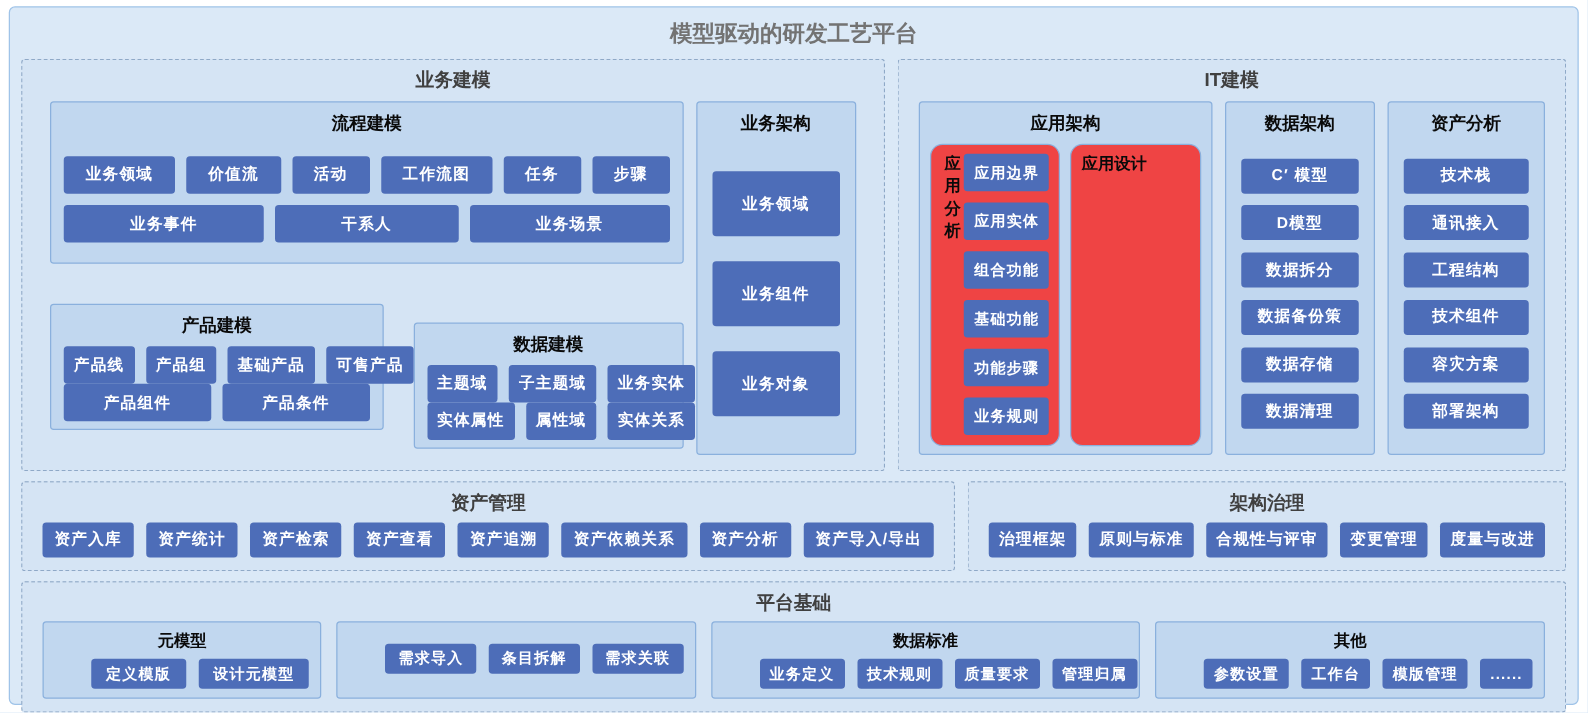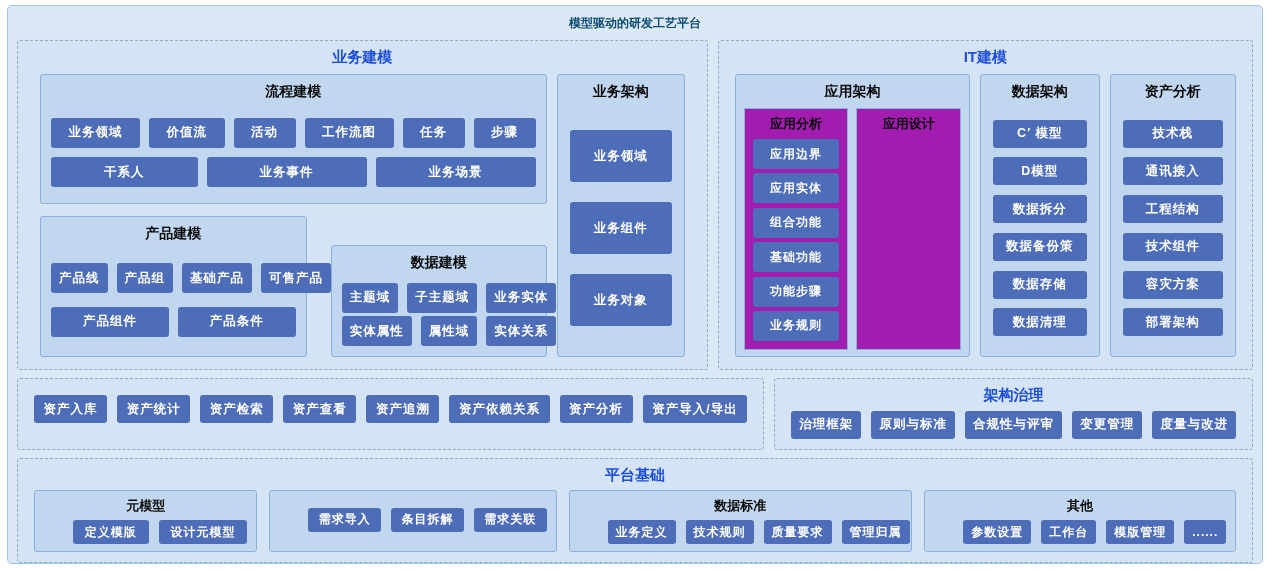--- a/index.html
+++ b/index.html
@@ -15,41 +15,41 @@
     width: 1256px;
     height: 559px;
     background: #dbe9f7;
     border: 1px solid #9fc3e8;
     border-radius: 5px;
     padding: 5px 9px 9px;
     display: flex;
     flex-direction: column;
   }
   .main-title {
-    font-size: 12px;
+    font-size: 18px;
     font-weight: 700;
     text-align: center;
-    color: #0c4a6e;
+    color: #737373;
     padding: 4px 0 8px;
     flex: 0 0 auto;
   }
   
   .sec {
     background: #d5e4f4;
     border: 1px dashed #8fa9c7;
     border-radius: 3px;
     display: flex;
     flex-direction: column;
     min-width: 0;
   }
   .sec-title {
     font-size: 15px;
     font-weight: 700;
     text-align: center;
-    color: #1d4ed8;
+    color: #404040;
     padding: 7px 0 5px;
     flex: 0 0 auto;
   }
   
   .grp {
     background: #c1d7ef;
     border: 1px solid #8ab0dd;
     border-radius: 3px;
     padding: 6px 10px;
     display: flex;
@@ -84,40 +84,40 @@
 
   
   .row-top { display: flex; gap: 10px; height: 330px; flex: 0 0 auto; }
   .sec-biz { flex: 692 0 0; }
   .sec-it  { flex: 536 0 0; }
 
   .biz-content { flex: 1; display: flex; gap: 10px; padding: 2px 22px 12px; min-height: 0; }
   .biz-left { flex: 1; display: flex; flex-direction: column; gap: 12px; min-width: 0; }
   .grp-process { flex: 0 0 130px; }
   .grp-body { flex: 1; display: flex; flex-direction: column; justify-content: space-evenly; }
-  .biz-bottom { flex: 1; display: flex; gap: 24px; min-height: 0; }
+  .biz-bottom { flex: 1; display: flex; gap: 24px; min-height: 0; align-items: center; }
   .grp-product { flex: 29 0 0; }
   .grp-data { flex: 23 0 0; margin-top: 29px; }
   .grp-bizarch { flex: 0 0 128px; }
   .grp-body-vert { flex: 1; display: flex; flex-direction: column; justify-content: space-evenly; padding: 2px 2px 4px; }
   .btn-tall { flex: 0 0 auto; height: 52px; min-height: 52px; }
 
   .it-content { flex: 1; display: flex; gap: 10px; padding: 2px 16px 12px; min-height: 0; }
   .grp-app { flex: 250 0 0; padding: 6px 8px; }
   .grp-dataarch { flex: 112 0 0; }
   .grp-techarch { flex: 120 0 0; }
   .app-cols { flex: 1; display: flex; gap: 8px; min-height: 0; }
   .sub {
     flex: 1;
-    background: #a21caf;
+    background: #ef4444;
     border: 1px solid #8ab0dd;
-    border-radius: 0;
+    border-radius: 10px;
     padding: 5px 8px 8px;
     display: flex;
-    flex-direction: column;
+    flex-direction: row;
     min-width: 0;
   }
   .sub-title { font-size: 13px; font-weight: 700; text-align: center; padding: 1px 0 4px; color: #0a0a0a; }
   .sub-body { flex: 1; display: flex; flex-direction: column; justify-content: space-between; padding-top: 2px; }
   .sub .btn { flex: 0 0 auto; height: 30px; min-height: 25px; font-size: 12px; }
   .grp-dataarch .btn, .grp-techarch .btn { flex: 0 0 auto; height: 28px; min-height: 28px; }
 
   
   .row-mid { display: flex; gap: 10px; height: 72px; margin-top: 8px; flex: 0 0 auto; }
   .sec-asset { flex: 747 0 0; }
@@ -155,22 +155,22 @@
             <div class="grp-body">
               <div class="brow">
                 <div class="btn">业务领域</div>
                 <div class="btn">价值流</div>
                 <div class="btn">活动</div>
                 <div class="btn">工作流图</div>
                 <div class="btn">任务</div>
                 <div class="btn">步骤</div>
               </div>
               <div class="brow">
+                <div class="btn">业务事件</div>
                 <div class="btn">干系人</div>
-                <div class="btn">业务事件</div>
                 <div class="btn">业务场景</div>
               </div>
             </div>
           </div>
 
           <div class="biz-bottom">
             <div class="grp grp-product">
               <div class="grp-title">产品建模</div>
               <div class="grp-body">
                 <div class="brow">
@@ -262,20 +262,21 @@
             <div class="btn">部署架构</div>
           </div>
         </div>
 
       </div>
     </section>
   </div>
 
   <div class="row-mid">
     <section class="sec sec-asset">
+      <div class="sec-title">资产管理</div>
       <div class="brow">
         <div class="btn">资产入库</div>
         <div class="btn">资产统计</div>
         <div class="btn">资产检索</div>
         <div class="btn">资产查看</div>
         <div class="btn">资产追溯</div>
         <div class="btn">资产依赖关系</div>
         <div class="btn">资产分析</div>
         <div class="btn">资产导入/导出</div>
       </div>

